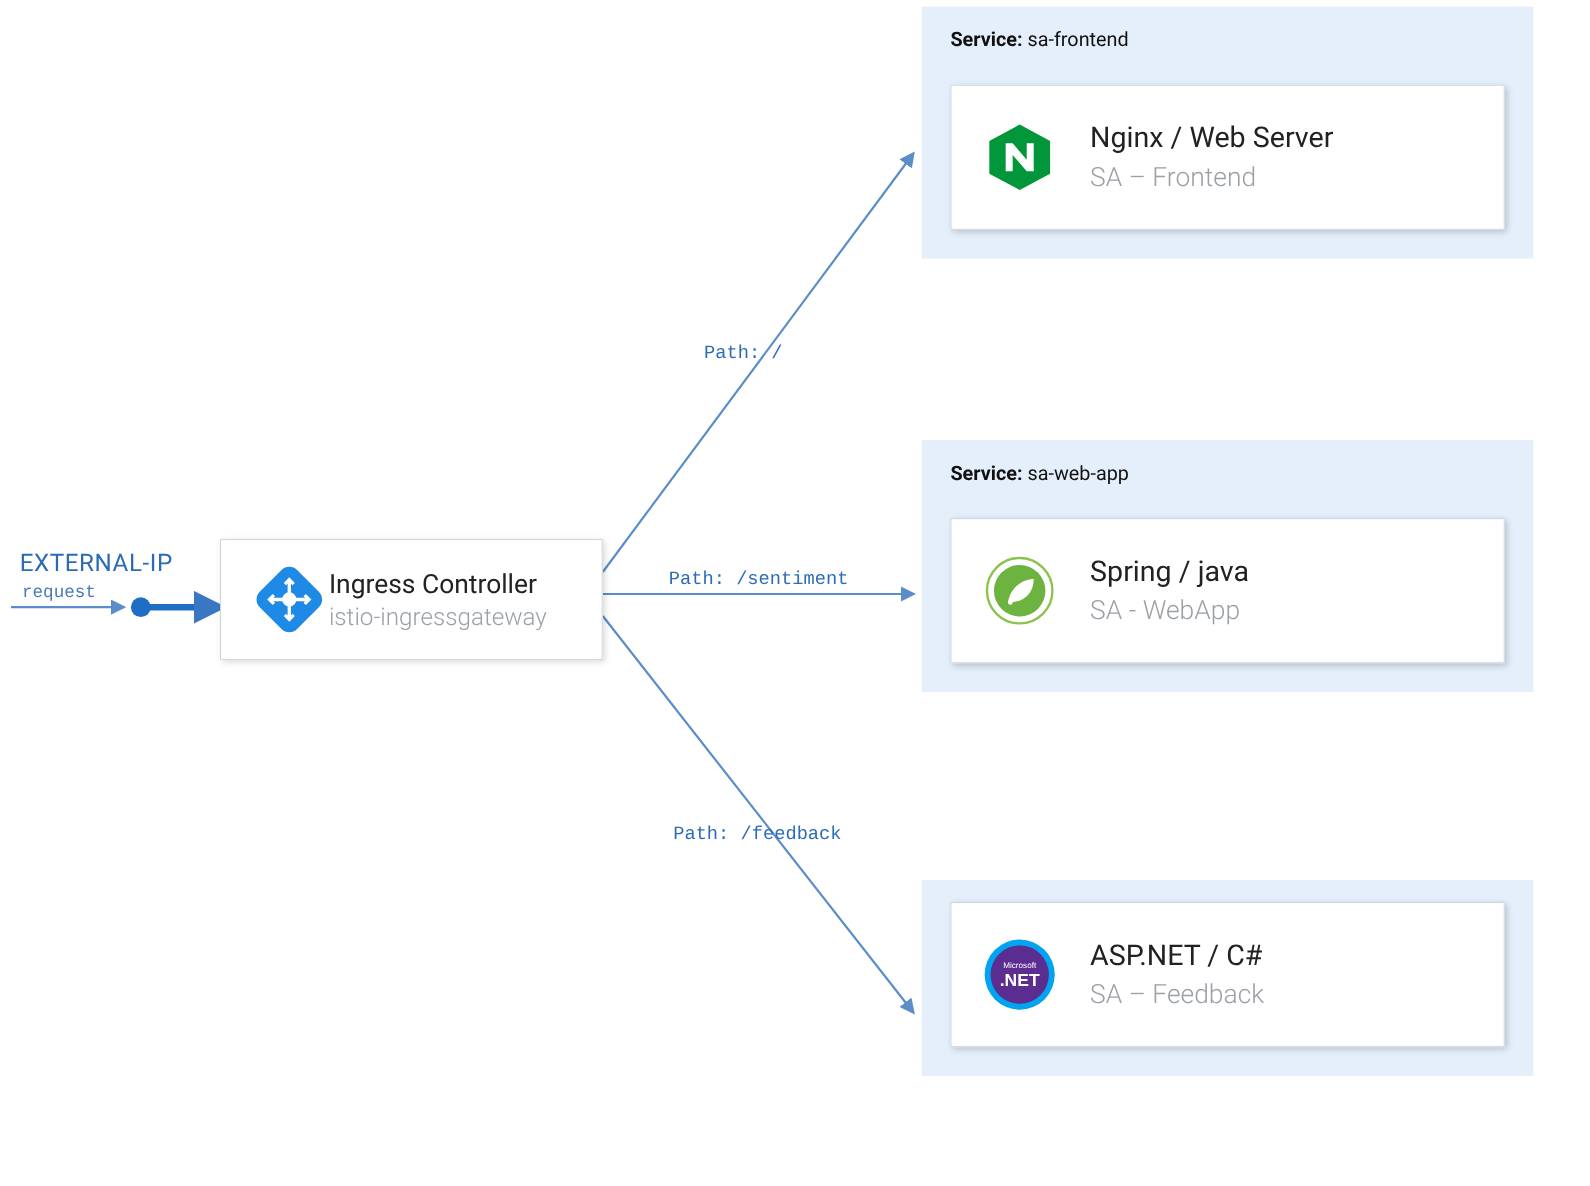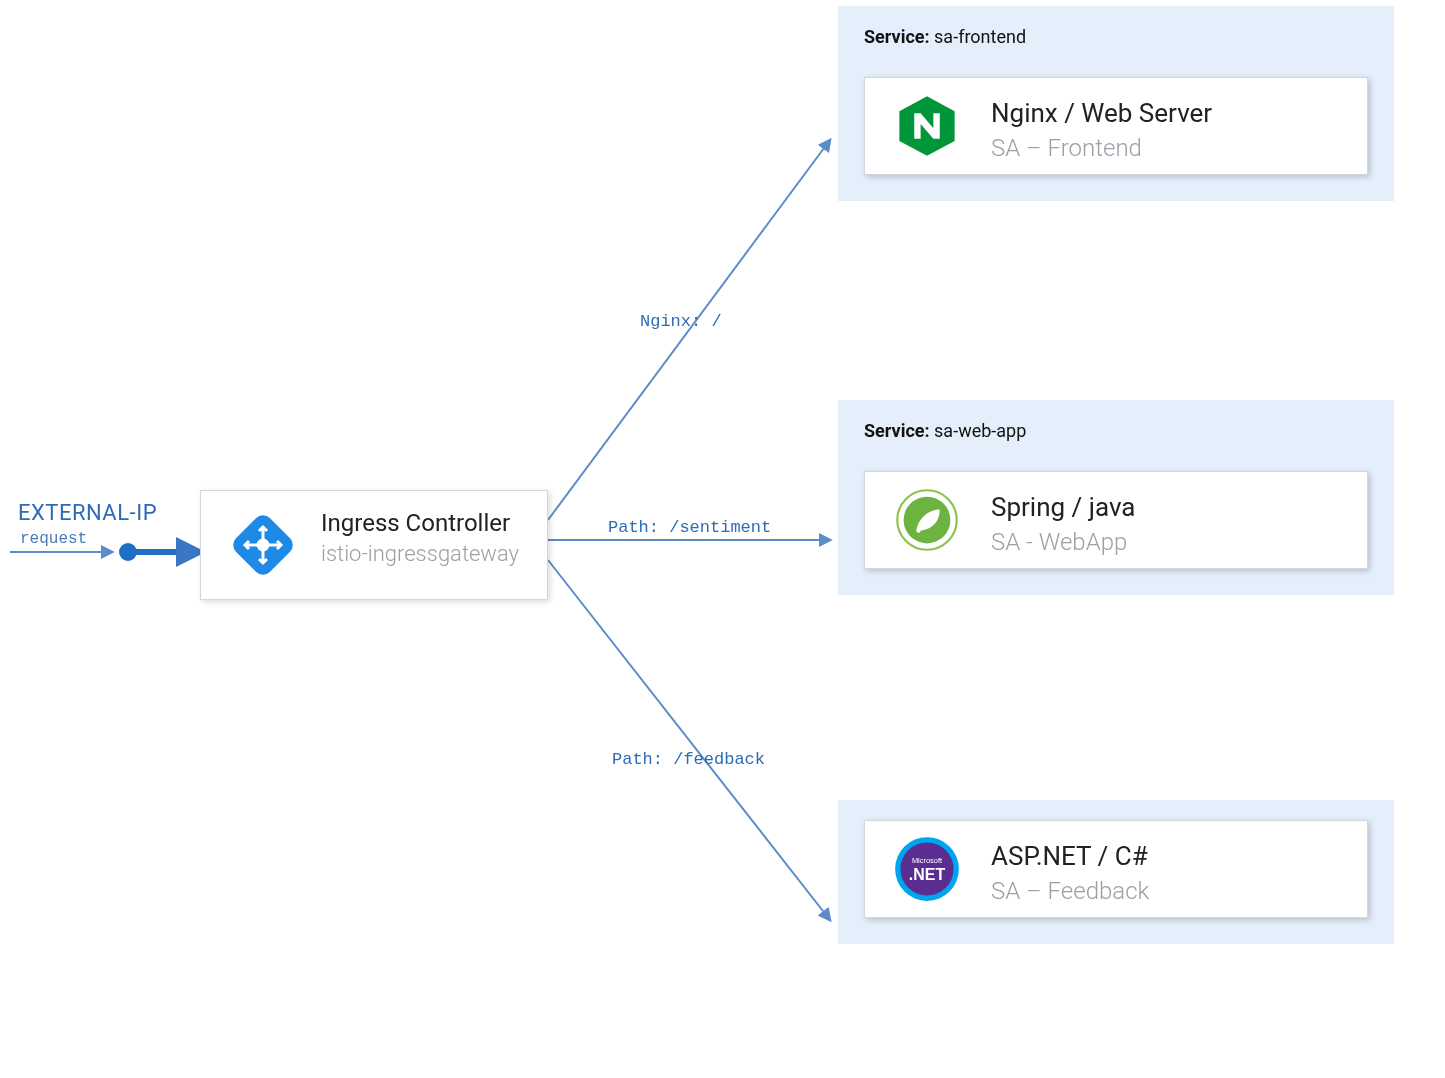--- a/index.html
+++ b/index.html
@@ -25,22 +25,21 @@
     font-family: Liberation Mono, monospace;
   }
 
   
   .card {
     background: #fff;
     border: 1px solid #d0d7de;
     box-shadow: 2px 2px 6px rgba(0,0,0,0.15);
     padding: 18px 26px;
     display: flex;
-    align-items: flex-start;
-    gap: 22px;
+    align-items: center;
   }
   .card .title {
     color: #222;
     font-size: 24px;
     font-weight: 400;
   }
   .card .subtitle {
     color: #9aa0a6;
     font-size: 22px;
     font-weight: 300;
@@ -56,23 +55,23 @@
   .svc-header {
     font-size: 18px;
     margin-bottom: 30px;
   }
   .svc-header .bold { font-weight: 700; color: #111; }
   .svc-header .name { font-weight: 400; color: #111; }
   .svc-card {
     background: #fff;
     border: 1px solid #d0d7de;
     box-shadow: 2px 2px 6px rgba(0,0,0,0.2);
-    padding: 12px 26px;
+    padding: 29px 26px;
     display: flex;
-    align-items: flex-end;
+    align-items: center;
     gap: 28px;
   }
   .svc-card .stack .title { color: #222; font-size: 26px; font-weight: 400; }
   .svc-card .stack .subtitle { color: #9aa0a6; font-size: 24px; font-weight: 300; margin-top: 6px; }
 
   
   .path-label {
     color: #2d6cb5;
     font-size: 17px;
     font-family: "Courier New", monospace;
@@ -135,21 +134,21 @@
         <polyline points="46,28 50,32 46,36"></polyline>
       </g>
     </svg>
   </div>
   <div class="stack">
     <div class="title">Ingress Controller</div>
     <div class="subtitle">istio-ingressgateway</div>
   </div>
 </div>
 
-<div class="abs path-label" style="left:640px; top:312px;">Nginx: /</div>
+<div class="abs path-label" style="left:640px; top:312px;">Path: /</div>
 <div class="abs path-label" style="left:608px; top:518px;font-family:Liberation Mono, monospace;">Path: /sentiment</div>
 <div class="abs path-label" style="left:588px; top:750px;margin-left:24px;">Path: /feedback</div>
 
 <div class="abs svc-panel" style="left:838px; top:6px;">
   <div class="svc-header">
     <span class="bold">Service:</span>
     <span class="name">sa-frontend</span>
   </div>
   <div class="svc-card">
     <div class="icon-box">

